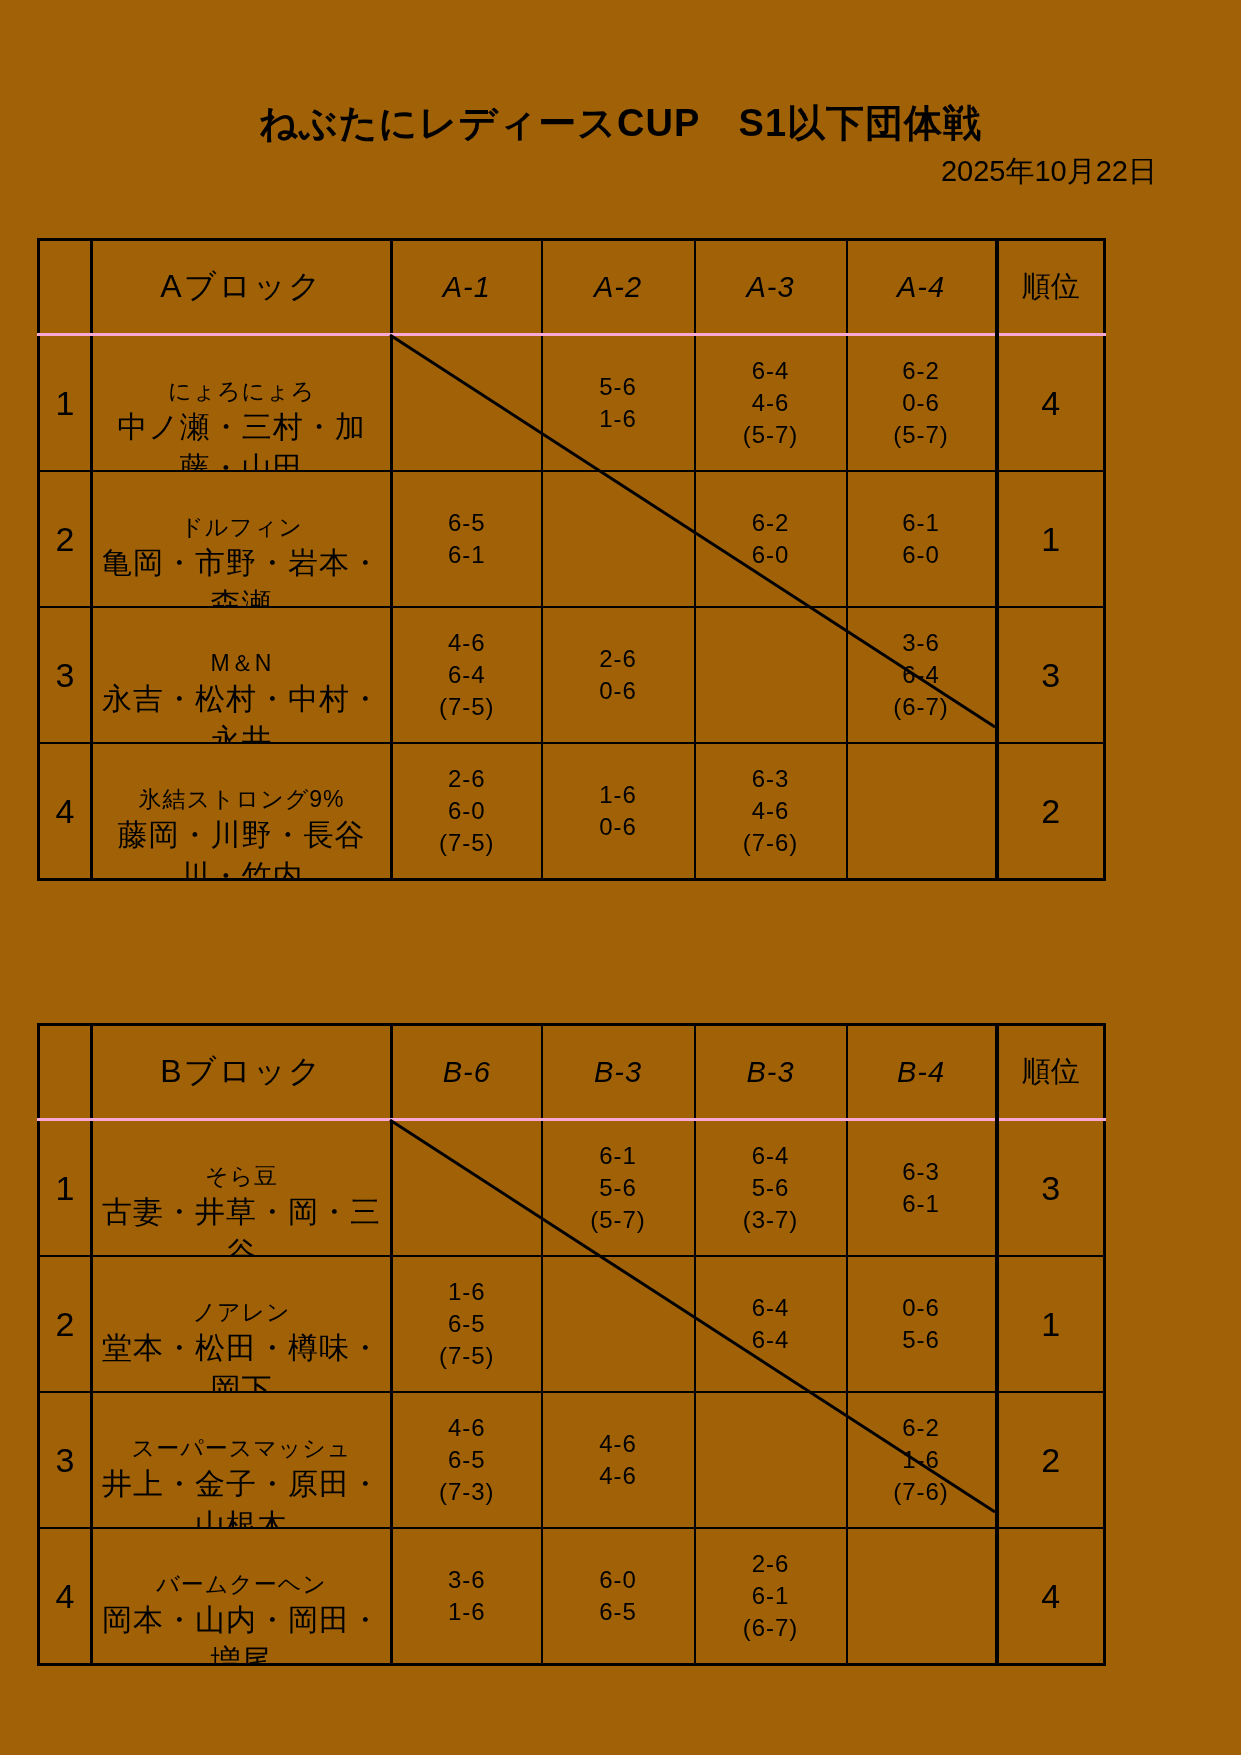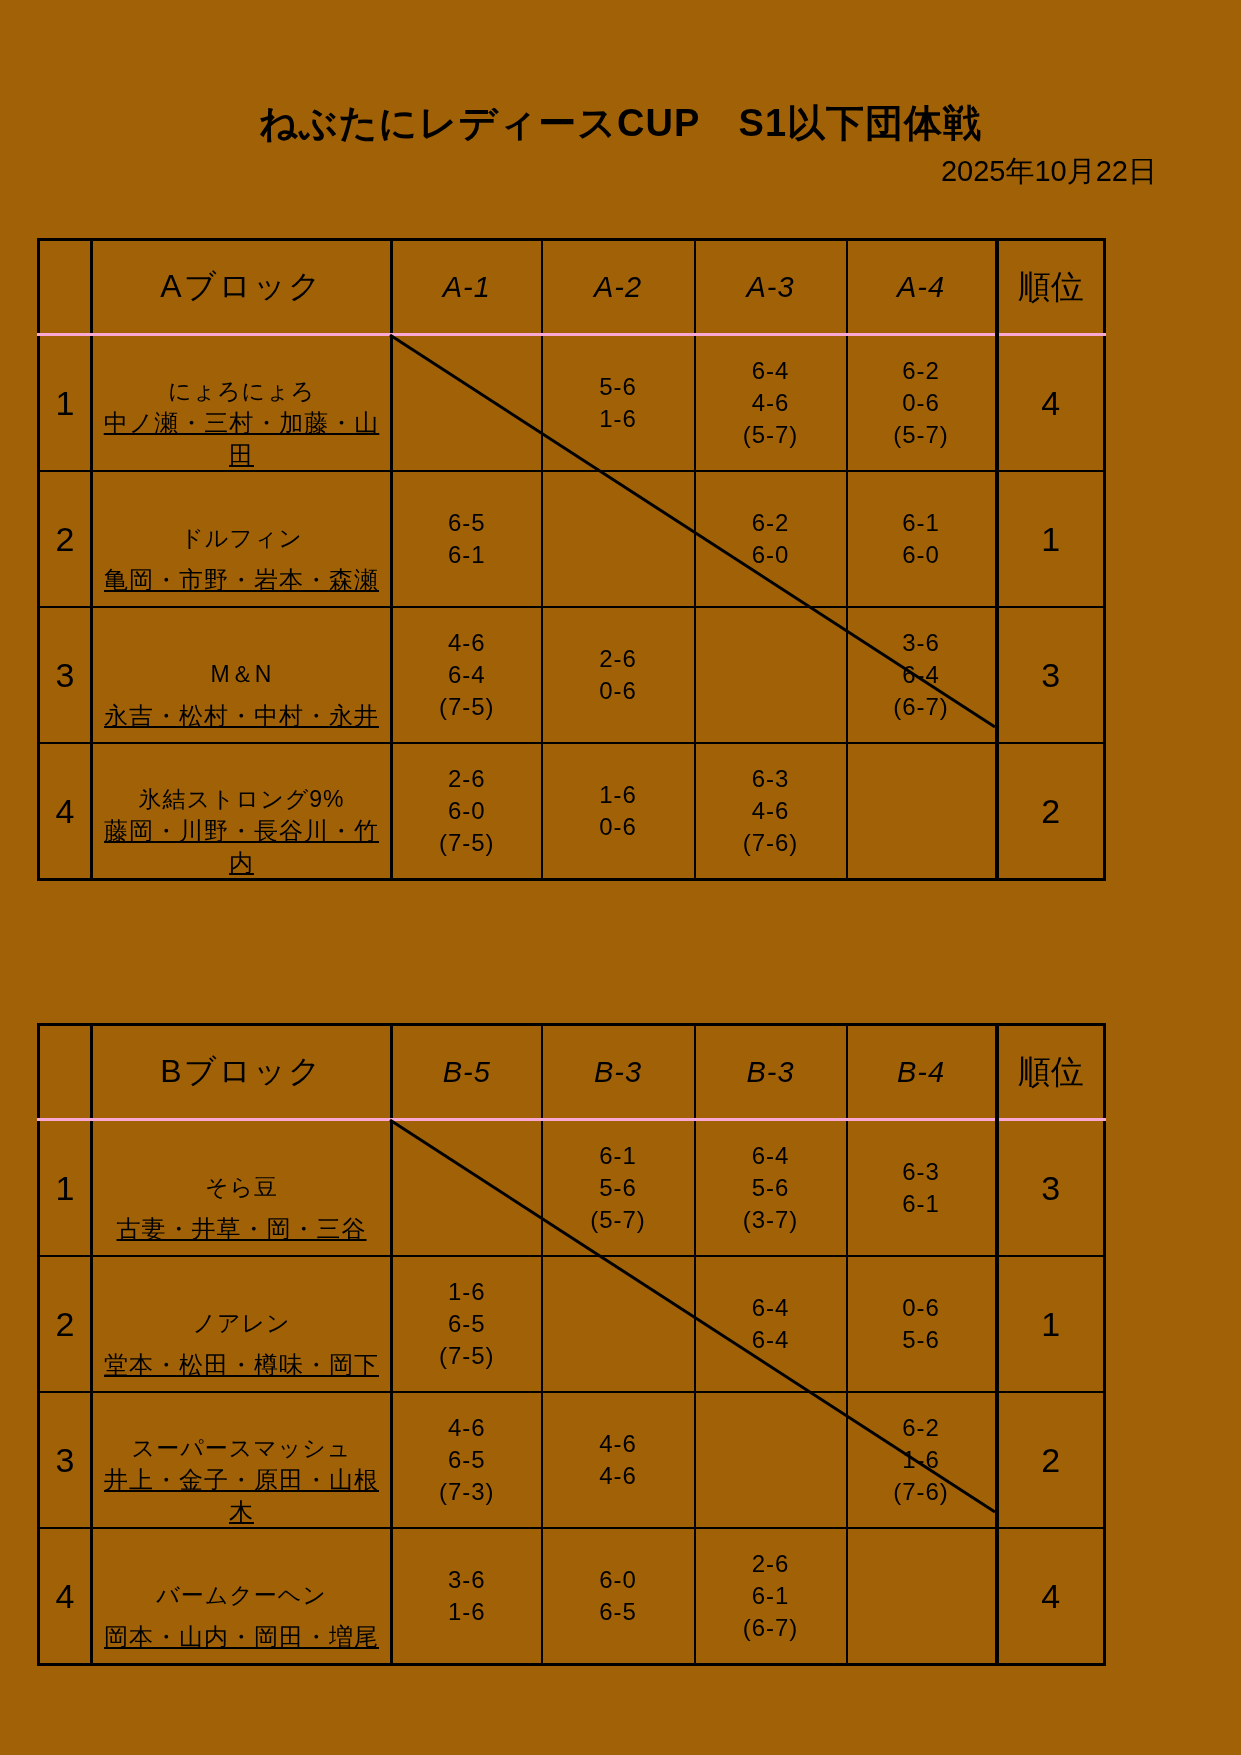--- a/index.html
+++ b/index.html
@@ -25,26 +25,26 @@
     font-weight:normal;
   }
   table.grid thead tr{height:95px;}
   table.grid tbody tr{height:98px;}
   table.grid thead th{border-bottom:3px solid #f9a8d4;}
   td.num,th.corner{border-right:3px solid #000 !important;}
   td.team,th.block{border-right:3px solid #000 !important;border-left:3px solid #000 !important;}
   td.rankv,th.rank{border-left:4px solid #000 !important;}
   th.block{font-size:32px;font-weight:600;letter-spacing:2px;}
   th.match{font-size:29px;letter-spacing:1px;font-style:italic;}
-  th.rank{font-size:33px;font-weight:600;}
+  th.rank{font-size:29px;font-weight:600;}
   td.num{font-size:34px;}
   td.rankv{font-size:34px;}
   .cellfill{height:94px;display:flex;flex-direction:column;justify-content:space-evenly;align-items:center;margin-top:40px;}
   .team-name{font-size:23px;letter-spacing:1px;}
-  .team-players{font-size:24px;letter-spacing:1px;text-decoration:underline;}
+  .team-players{font-size:30px;letter-spacing:1px;}
   .score-line{font-size:24px;line-height:32px;letter-spacing:1px;}
   td.diag{background:transparent;}
   svg.diag-overlay{position:absolute;left:0;top:0;pointer-events:none;}
 </style>
 </head>
 <body>
 
 <div class="page">
   <h1 class="title">ねぶたにレディースCUP　S1以下団体戦</h1>
   <div class="date">2025年10月22日</div>
@@ -184,21 +184,21 @@
           <col style="width: 150px;">
           <col style="width: 153px;">
           <col style="width: 152px;">
           <col style="width: 150px;">
           <col style="width: 108px;">
         </colgroup>
         <thead>
           <tr>
             <th class="corner"></th>
             <th class="block">Bブロック</th>
-            <th class="match">B-5</th>
+            <th class="match">B-6</th>
             <th class="match">B-3</th>
             <th class="match">B-3</th>
             <th class="match">B-4</th>
             <th class="rank">順位</th>
           </tr>
         </thead>
         <tbody>
           <tr>
             <td class="num">1</td>
             <td class="team">

